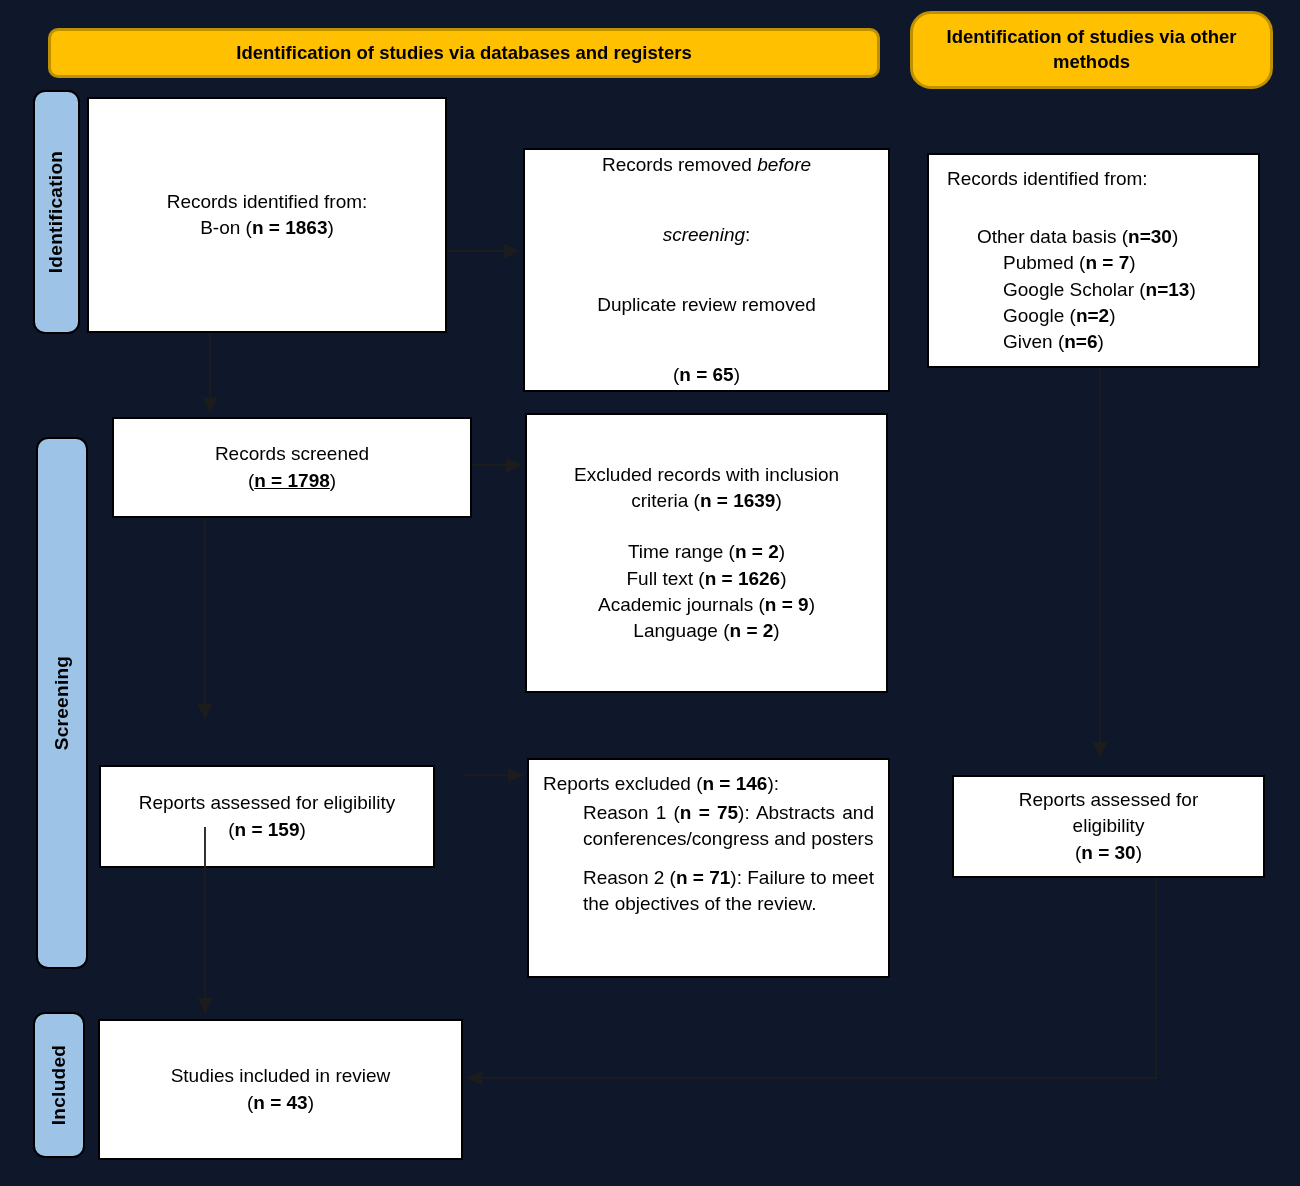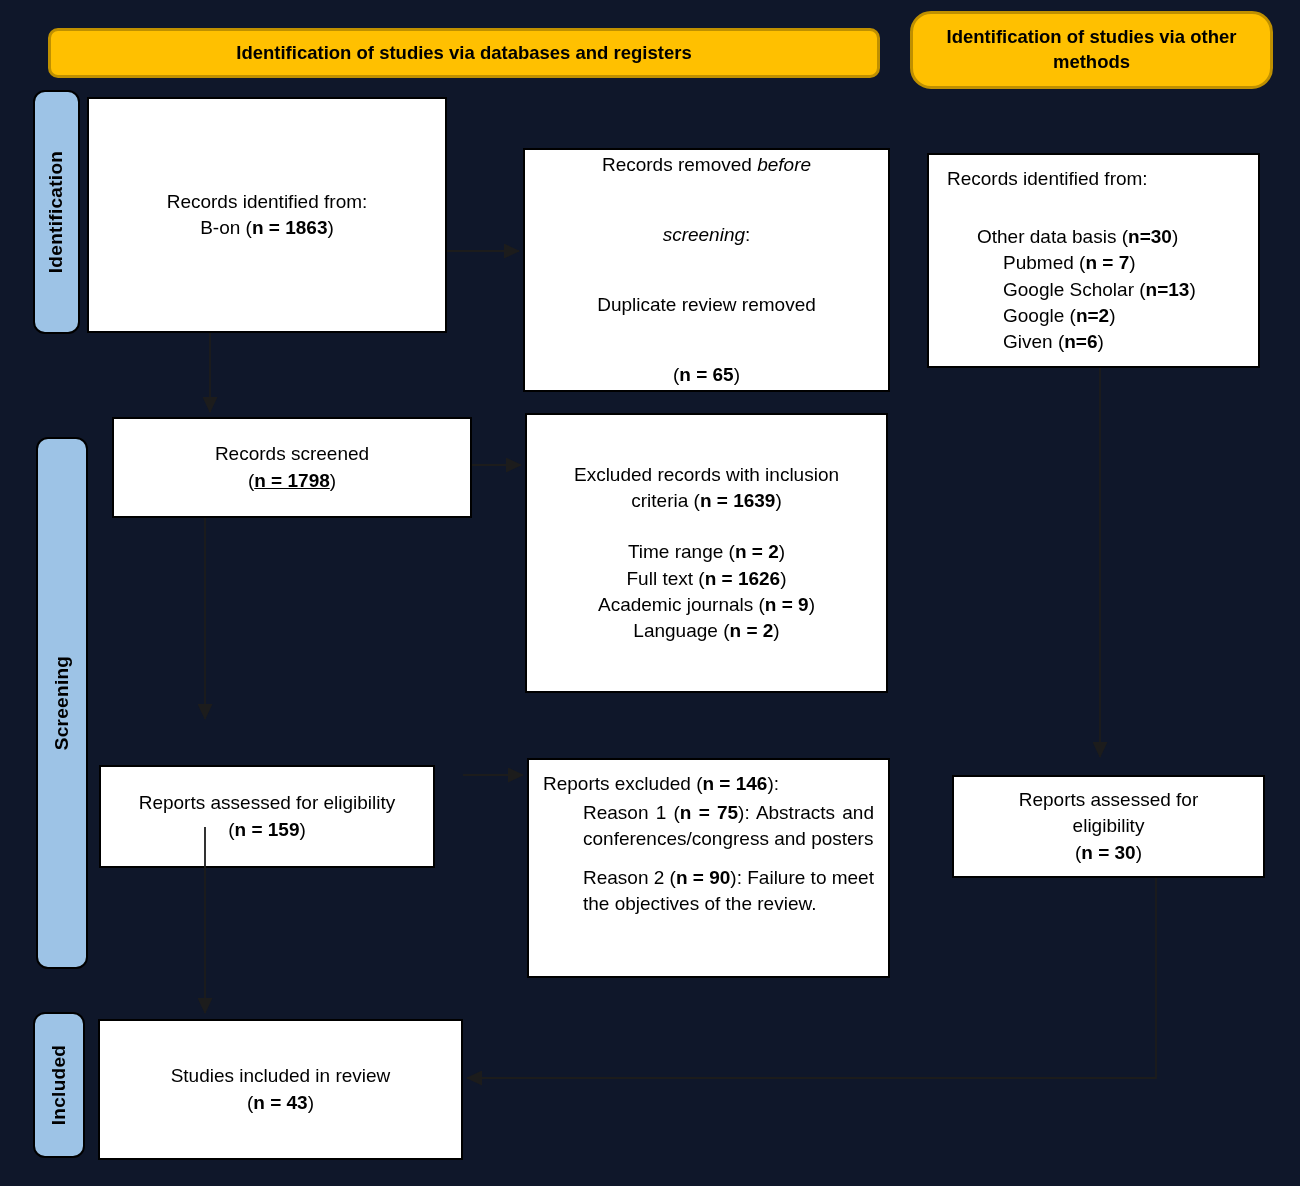--- a/index.html
+++ b/index.html
@@ -108,21 +108,21 @@
   </div>
 
   <div class="box center" id="box-assessed">
     <div class="bline"><span>Reports assessed for eligibility</span></div>
     <div class="bline"><span>(</span><span style="font-weight: bold;">n = 159</span><span>)</span></div>
   </div>
 
   <div class="box" id="box-rexcluded">
     <div class="bline"><span>Reports excluded (</span><span style="font-weight: bold;">n = 146</span><span>):</span></div>
     <div class="bline para just"><span>Reason 1 (</span><span style="font-weight: bold;">n = 75</span><span>): Abstracts and conferences/congress and posters</span></div>
-    <div class="bline para para2"><span>Reason 2 (</span><span style="font-weight: bold;">n = 90</span><span>): Failure to meet the objectives of the review.</span></div>
+    <div class="bline para para2"><span>Reason 2 (</span><span style="font-weight: bold;">n = 71</span><span>): Failure to meet the objectives of the review.</span></div>
   </div>
 
   <div class="box center" id="box-assessed30">
     <div class="bline"><span>Reports assessed for</span></div>
     <div class="bline"><span>eligibility</span></div>
     <div class="bline"><span>(</span><span style="font-weight: bold;">n = 30</span><span>)</span></div>
   </div>
 
   <div class="box center" id="box-included">
     <div class="bline"><span>Studies included in review</span></div>

